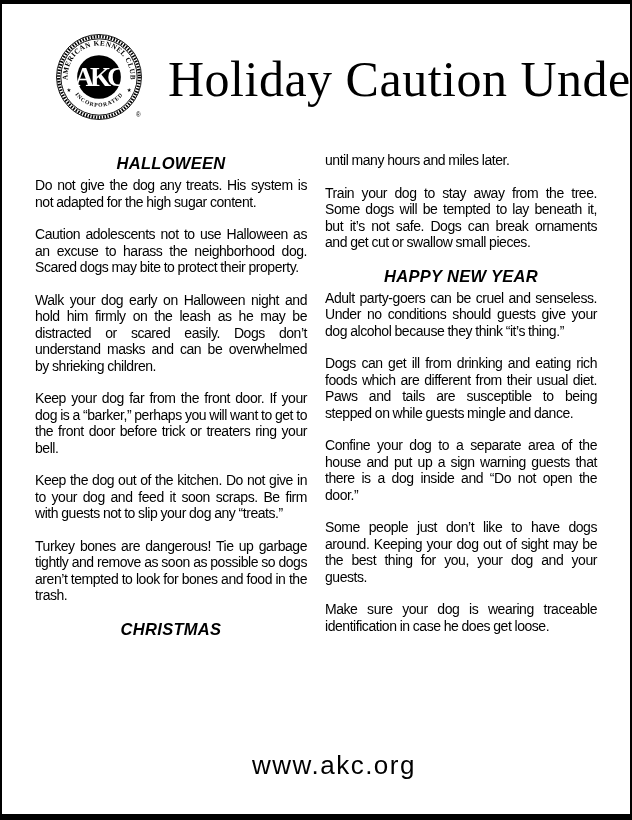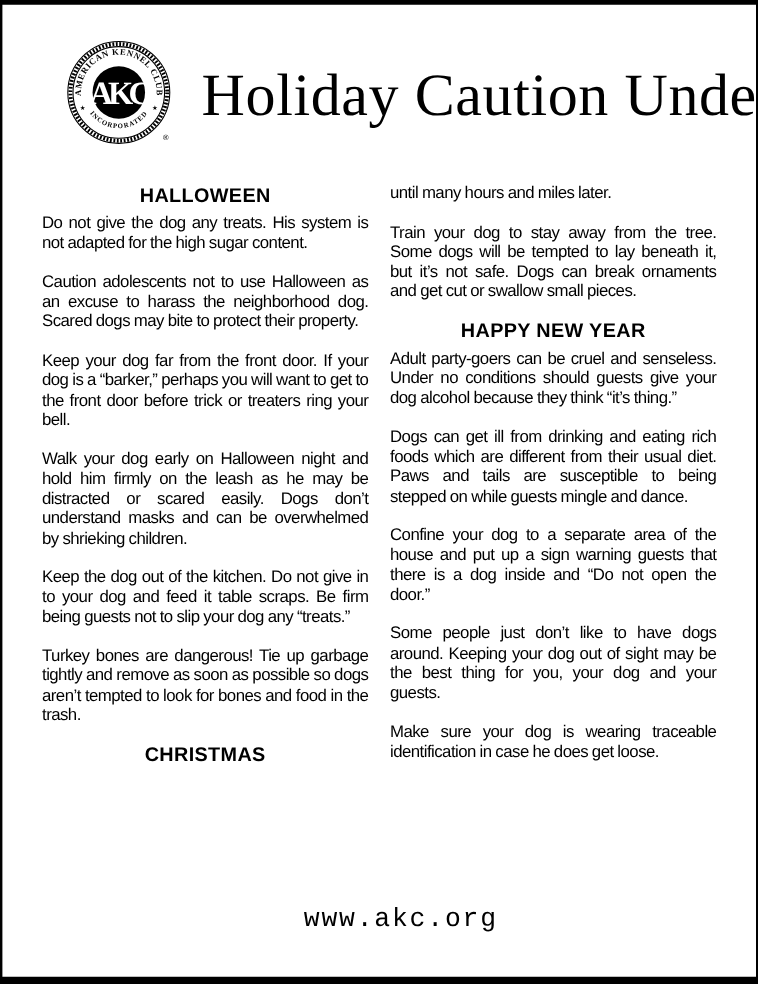--- a/index.html
+++ b/index.html
@@ -40,38 +40,39 @@
   }
   .col { flex: 1 1 0; min-width: 0; }
   .sec {
     margin: 8px 0 5px 0;
     text-align: center;
     font-size: 16.5px;
     line-height: 1.1;
     font-weight: 700;
     letter-spacing: 0.3px;
     font-family: "Liberation Sans", sans-serif;
+    font-style: italic;
   }
   .col .sec:first-child { margin-top: 2px; }
   .col p {
     margin: 0 0 16px 0;
     font-size: 14px;
     line-height: 16.5px;
     letter-spacing: -0.45px;
     word-spacing: -0.3px;
     text-align: justify;
   }
   .col p.cont { text-align-last: justify; }
   .footer {
     position: absolute;
     left: 0; right: 0;
     bottom: 36px;
     text-align: center;
-    font-family: Liberation Mono, monospace;
-    font-size: 22px;
+    font-family: Liberation Sans, sans-serif;
+    font-size: 26px;
     line-height: 1;
     letter-spacing: 1.5px;
     margin-left: 36px;
   }
 </style>
 </head>
 <body>
 
 <div class="page">
 
@@ -98,23 +99,23 @@
     </svg>
     <h1 class="title">Holiday Caution Under</h1>
   </div>
 
   <div class="columns">
 
     <div class="col">
       <h2 class="sec">HALLOWEEN</h2>
       <p>Do not give the dog any treats. His system is not adapted for the high sugar content.</p>
       <p>Caution adolescents not to use Halloween as an excuse to harass the neighborhood dog. Scared dogs may bite to protect their property.</p>
+      <p>Walk your dog early on Halloween night and hold him firmly on the leash as he may be distracted or scared easily. Dogs don’t understand masks and can be overwhelmed by shrieking children.</p>
       <p>Keep your dog far from the front door. If your dog is a “barker,” perhaps you will want to get to the front door before trick or treaters ring your bell.</p>
-      <p>Walk your dog early on Halloween night and hold him firmly on the leash as he may be distracted or scared easily. Dogs don’t understand masks and can be overwhelmed by shrieking children.</p>
-      <p>Keep the dog out of the kitchen. Do not give in to your dog and feed it table scraps. Be firm being guests not to slip your dog any “treats.”</p>
+      <p>Keep the dog out of the kitchen. Do not give in to your dog and feed it soon scraps. Be firm with guests not to slip your dog any “treats.”</p>
       <p>Turkey bones are dangerous! Tie up garbage tightly and remove as soon as possible so dogs aren’t tempted to look for bones and food in the trash.</p>
       <h2 class="sec">CHRISTMAS</h2>
     </div>
 
     <div class="col">
       <p>until many hours and miles later.</p>
       <p>Train your dog to stay away from the tree. Some dogs will be tempted to lay beneath it, but it’s not safe. Dogs can break ornaments and get cut or swallow small pieces.</p>
       <h2 class="sec">HAPPY NEW YEAR</h2>
       <p>Adult party-goers can be cruel and senseless. Under no conditions should guests give your dog alcohol because they think “it’s thing.”</p>
       <p>Dogs can get ill from drinking and eating rich foods which are different from their usual diet. Paws and tails are susceptible to being stepped on while guests mingle and dance.</p>

